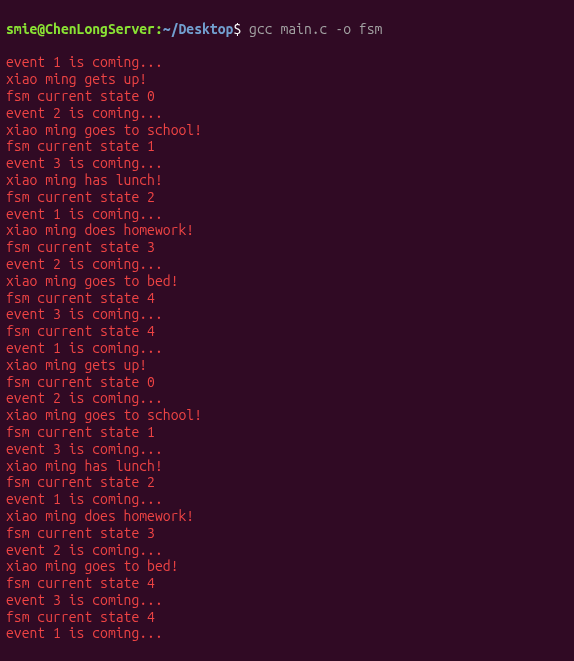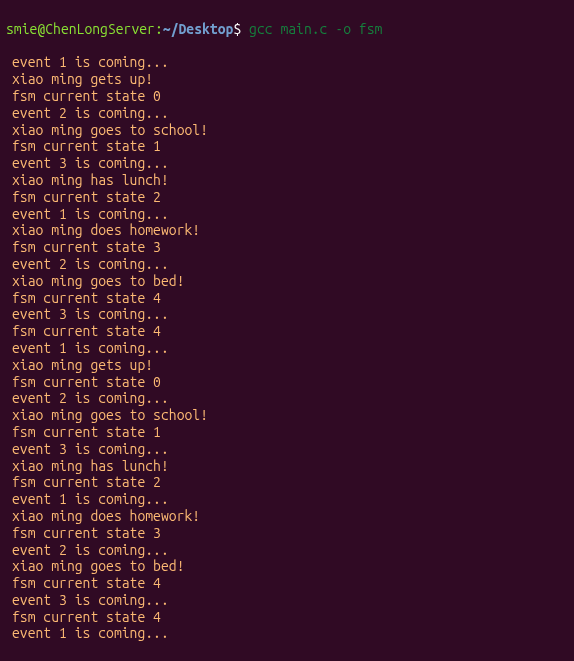--- a/index.html
+++ b/index.html
@@ -16,35 +16,34 @@
       padding: 4px 6px;
       width: 574px;
       height: 661px;
       overflow: hidden;
     }
     .terminal {
       white-space: pre;
     }
     .prompt-user {
       color: #8ae234;
-      font-weight: normal;
+      font-weight: bold;
     }
     .prompt-path {
       color: #729fcf;
       font-weight: bold;
     }
     .prompt-dollar {
       color: #ffffff;
     }
     .command {
-      color: #15803d;
+      color: #a3a3a3;
     }
     .output {
-      color: #fdba74;
-      margin-left: 6px;
+      color: #ef4444;
     }
     .line {
       display: block;
     }
   </style>
 </head>
 <body>
 
 <div class="terminal">
 <span class="line"><span class="prompt-user">smie@ChenLongServer</span><span class="prompt-user">:</span><span class="prompt-path">~/Desktop</span><span class="prompt-dollar">$</span> <span class="command">gcc main.c -o fsm</span></span>

